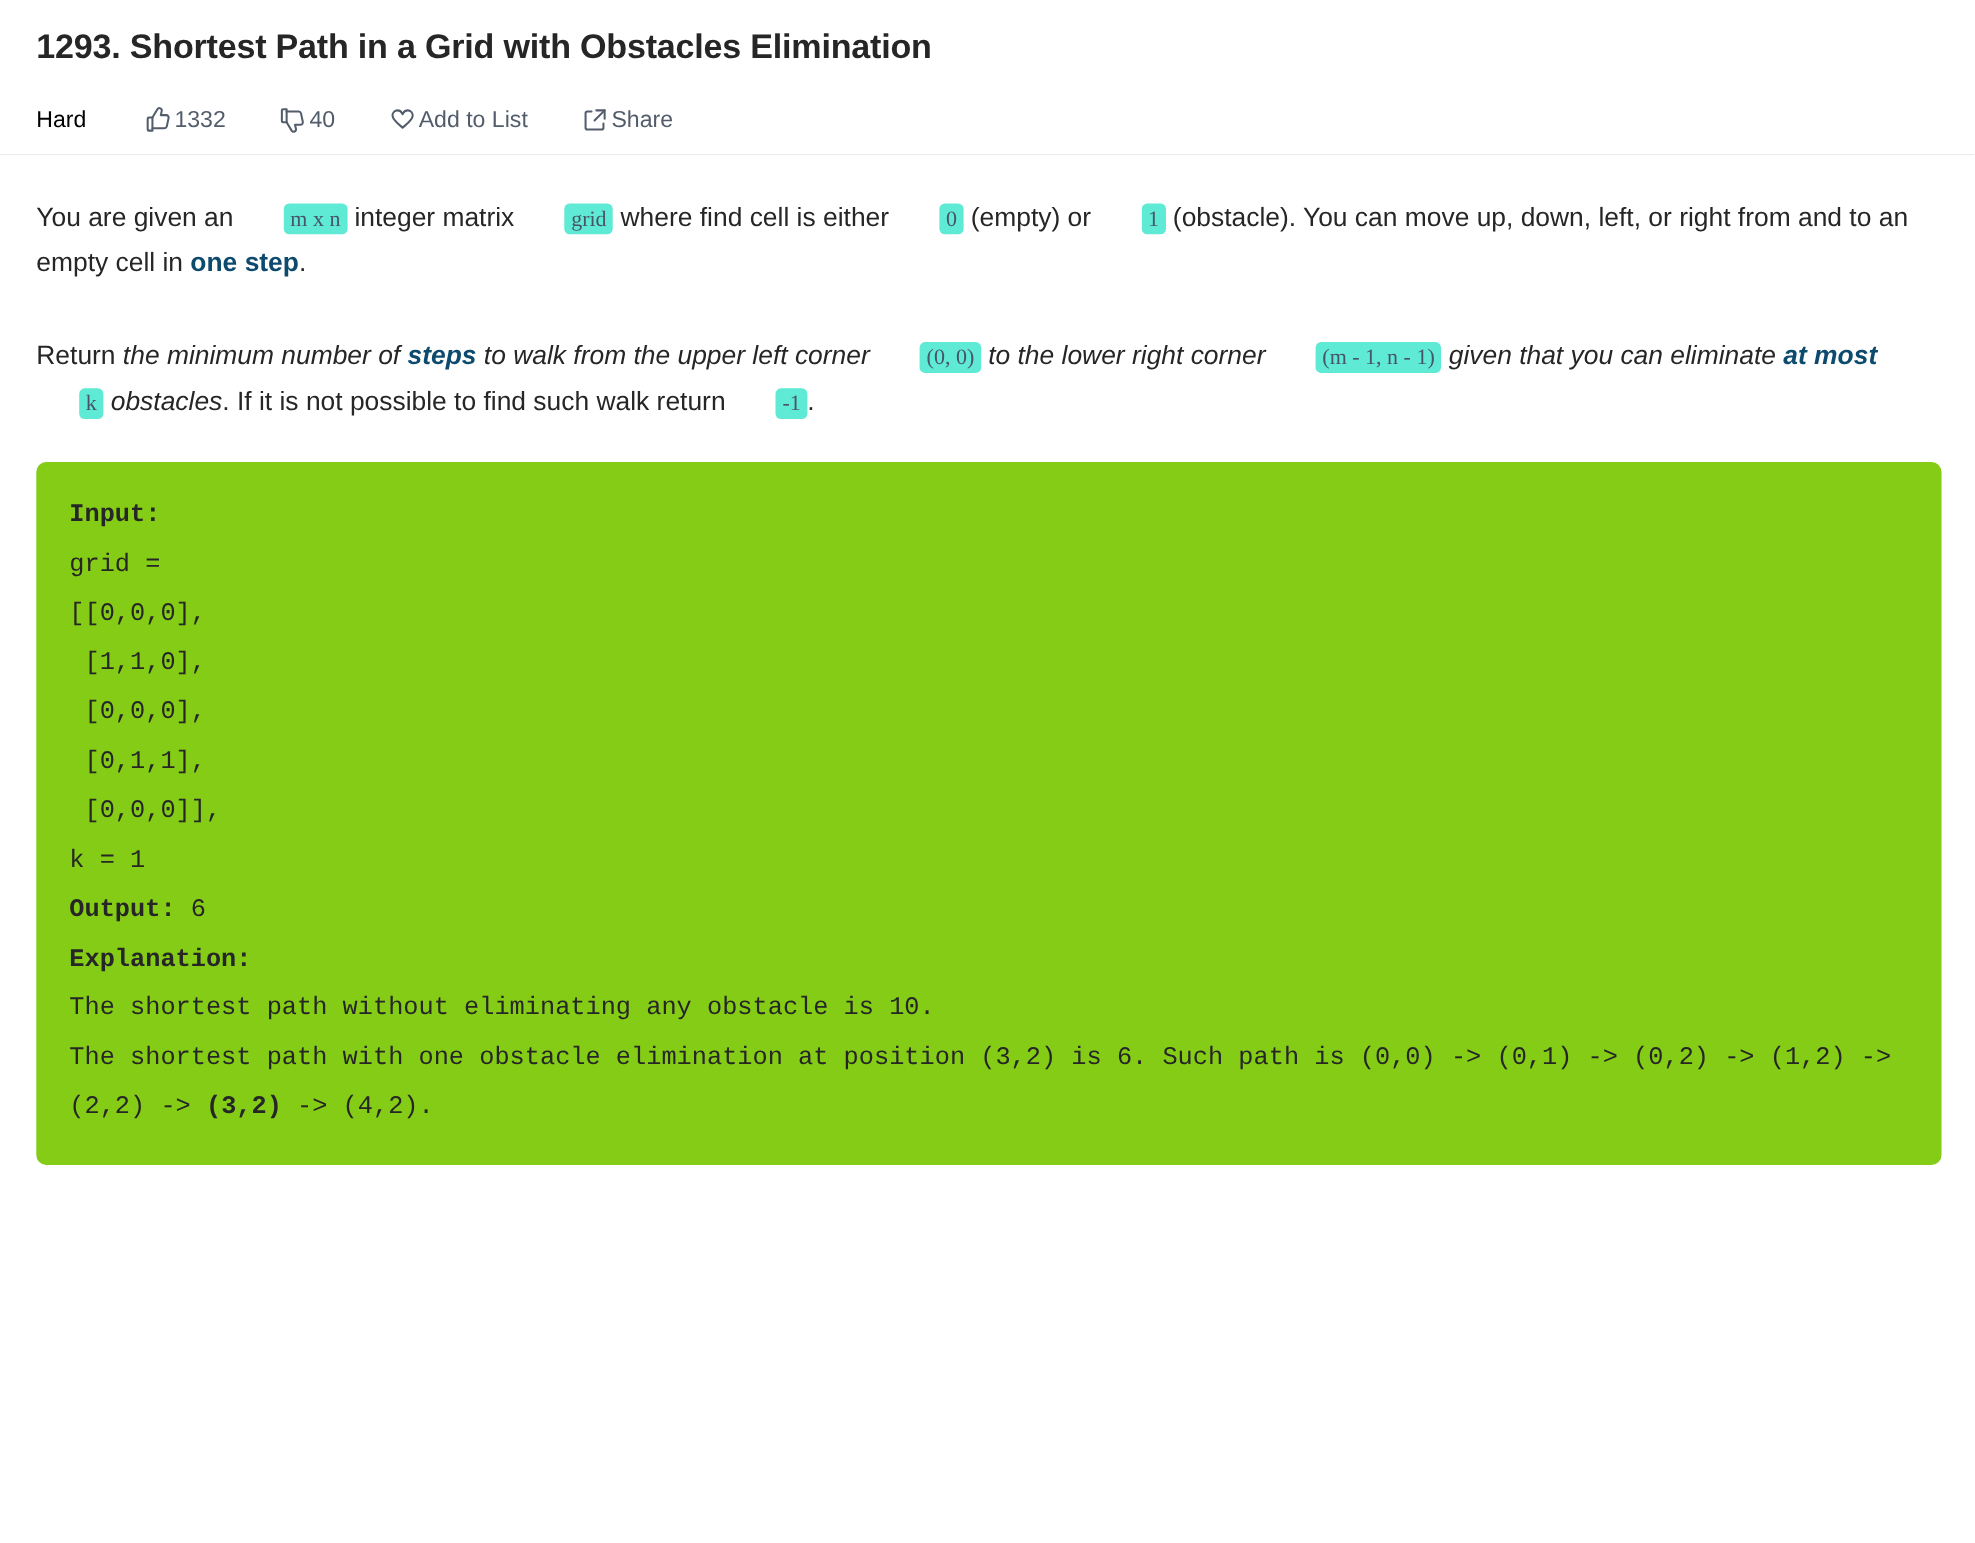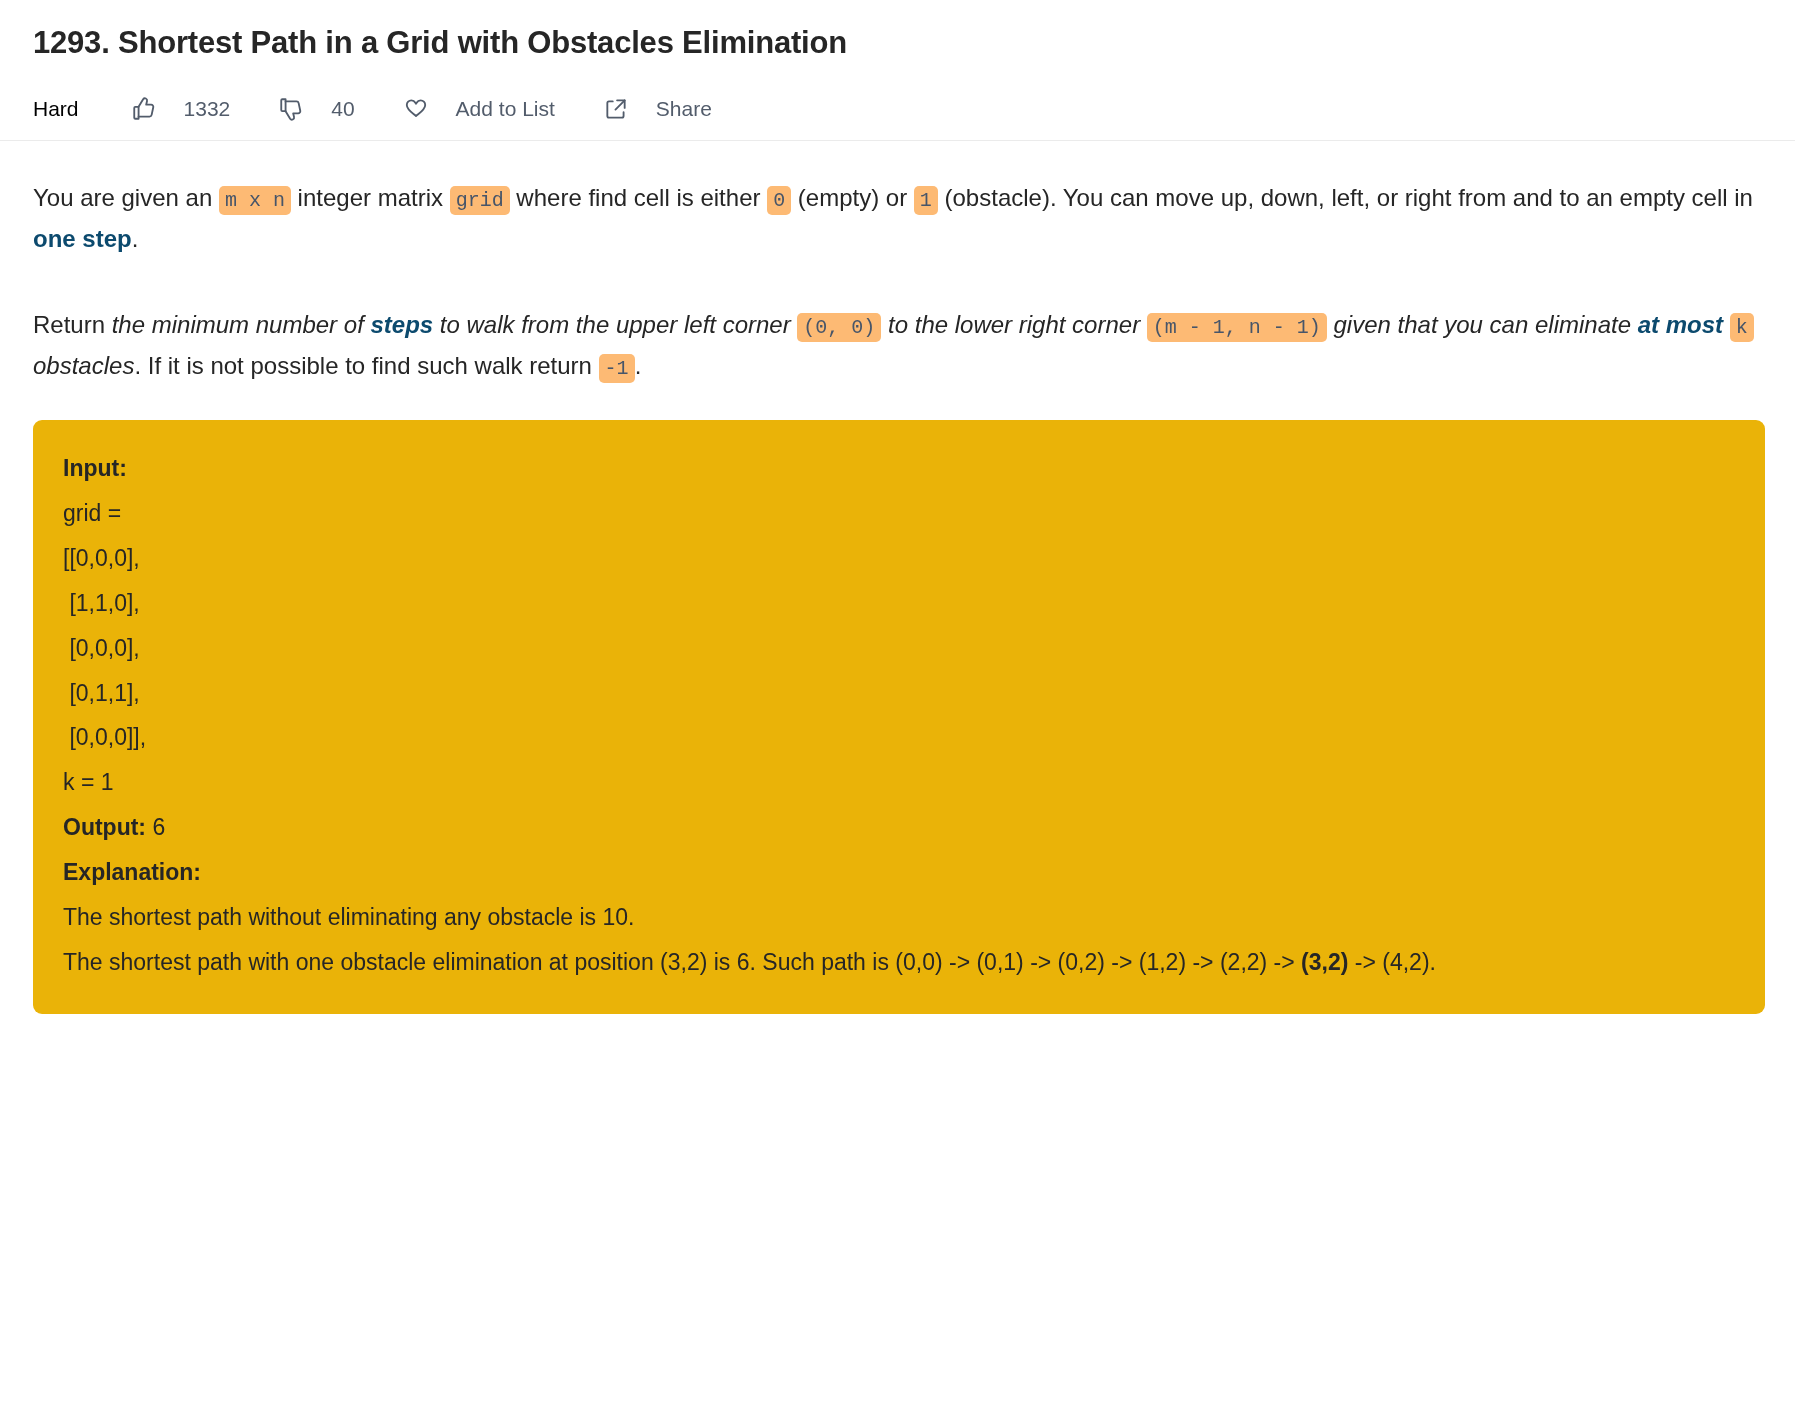--- a/index.html
+++ b/index.html
@@ -41,21 +41,21 @@
   }
   .difficulty {
     font-size: 21px;
     font-weight: 500;
     color: #000000;
     margin-right: 52px;
   }
   .meta-action {
     display: flex;
     align-items: center;
-    gap: 27px;
+    gap: 2px;
     color: #525c6b;
     font-size: 21px;
     cursor: pointer;
     margin-right: 48px;
     white-space: nowrap;
   }
   .meta-action:last-child { margin-right: 0; }
   .meta-action .ico {
     display: inline-flex;
     align-items: center;
@@ -80,49 +80,50 @@
   .desc-p {
     font-size: 24px;
     line-height: 1.72;
     color: #262626;
     margin: 36px 0 0 0;
     font-weight: 400;
   }
   .desc-p.second { margin-top: 44px; }
 
   code.inline {
-    font-family: Liberation Mono, monospace;
+    font-family: Liberation Serif, serif;
     font-size: 20px;
-    background: #fdba74;
+    background: #5eead4;
     color: #475569;
     border-radius: 5px;
     padding: 3px 6px;
     font-style: normal;
     font-weight: 400;
     white-space: nowrap;
+    margin-left: 39px;
   }
   .desc-p b { font-weight: 700; color: #0c4a6e; }
   .desc-p i { font-style: italic; }
   .desc-p i b, .desc-p b i { font-weight: 700; font-style: italic; }
 
   
   .example-heading {
     font-size: 24px;
     font-weight: 700;
     color: #262626;
     margin: 96px 0 0 0;
   }
 
   
   .code-block {
-    background: #eab308;
+    background: #84cc16;
     border-radius: 9px;
     margin-top: 34px;
     padding: 26px 30px 30px 30px;
-    font-family: Liberation Sans, sans-serif;
+    font-family: Liberation Mono, monospace;
     font-size: 23px;
     line-height: 1.95;
     color: #262626;
     white-space: pre-wrap;
     word-break: break-word;
   }
   .code-block .lbl { font-weight: 700; }
   .code-block b { font-weight: 700; }
   .code-line { display: block; }
 </style>

